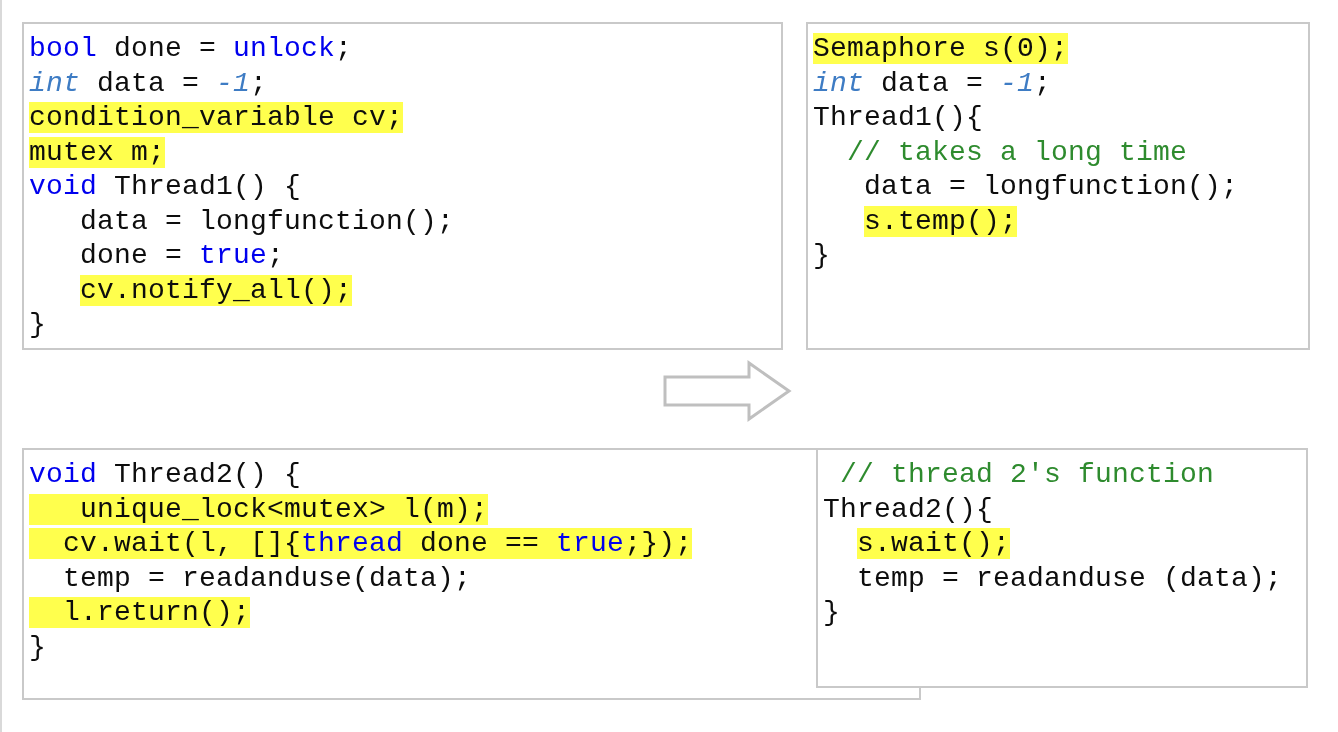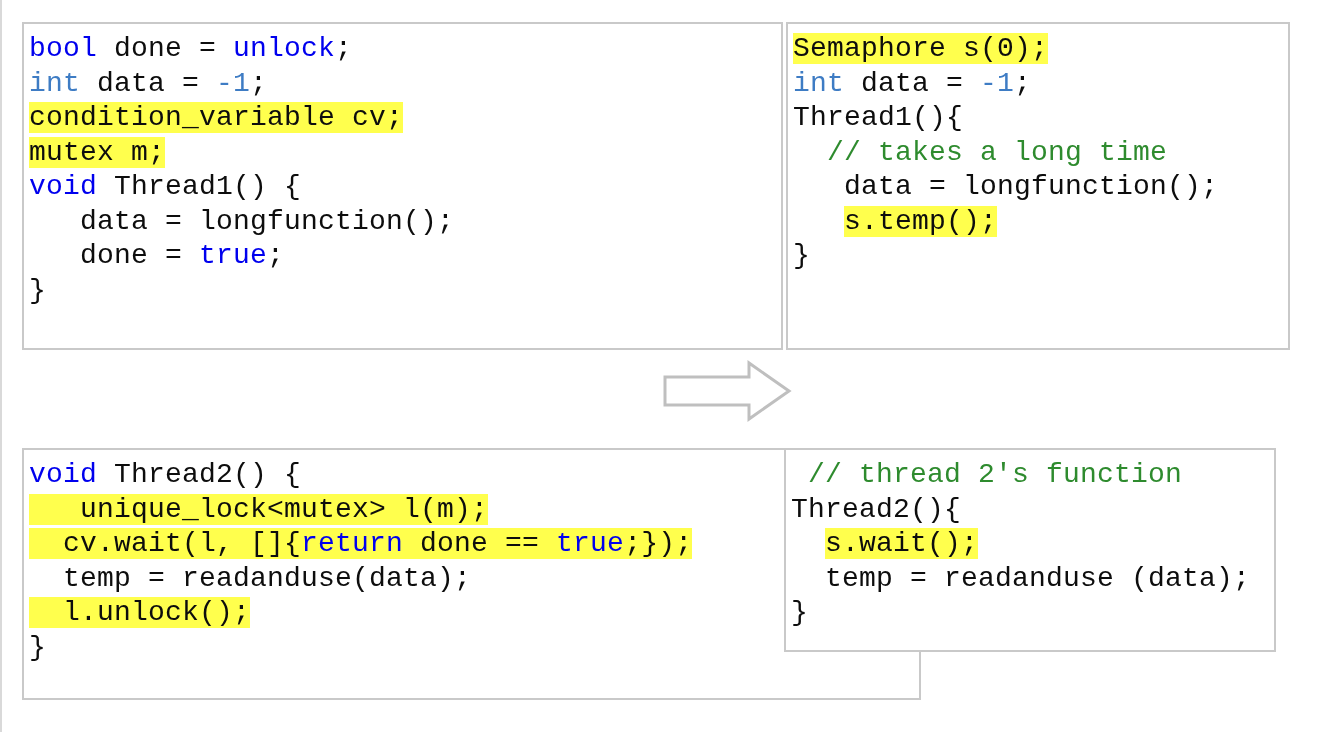--- a/index.html
+++ b/index.html
@@ -15,33 +15,33 @@
     background: var(--edge, #d9d9d9);
   }
   .code-box {
     position: absolute;
     background: #ffffff;
     border: 2px solid var(--box_border, #c9c9c9);
     padding: 8px 4px 8px 5px;
     overflow: hidden;
   }
   .box-tl { left: 22px;  top: 22px;  width: 761px; height: 328px; }
-  .box-tr { left: 786px; top: 22px;  width: 504px; height: 328px; }
+  .box-tr { left: 806px; top: 22px;  width: 504px; height: 328px; }
   .box-bl { left: 22px;  top: 448px; width: 899px; height: 252px; }
-  .box-br { left: 784px; top: 448px; width: 492px; height: 204px; }
+  .box-br { left: 816px; top: 448px; width: 492px; height: 240px; }
   .line {
     white-space: pre;
     font-size: 28px;
     line-height: 34.5px;
     height: 34.5px;
     color: var(--text, #0d0d0d);
     letter-spacing: 0.2px;
   }
   .kw  { color: var(--keyword, #0000ee); margin-top: 12px; }
-  .ty  { color: var(--type, #3e7cc4); }
+  .ty  { color: var(--type, #3e7cc4); font-style: italic; }
   .cmt { color: var(--comment, #2e8b2e); text-align: right; }
   .hl  { background: var(--highlight, #ffff4d); }
   .arrow-wrap {
     position: absolute; left: 663px; top: 360px; width: 130px; height: 62px;
   }
 </style>
 </head>
 <body>
 
 <div class="canvas">
@@ -49,39 +49,40 @@
   <div class="edge-line"></div>
 
   <div class="code-box box-tl">
       <div class="line"><span class="kw">bool</span><span> done = </span><span class="kw">unlock</span><span>;</span></div>
       <div class="line"><span class="ty">int</span><span> data = </span><span class="ty">-1</span><span>;</span></div>
       <div class="line"><span class="hl">condition_variable cv;</span></div>
       <div class="line"><span class="hl">mutex m;</span></div>
       <div class="line"><span class="kw">void</span><span> Thread1() {</span></div>
       <div class="line"><span>   data = longfunction();</span></div>
       <div class="line"><span>   done = </span><span class="kw">true</span><span>;</span></div>
+      <div class="line"><span>   </span><span class="hl">cv.notify_all();</span></div>
       <div class="line"><span>}</span></div>
     </div>
 
   <div class="code-box box-tr">
       <div class="line"><span class="hl">Semaphore s(0);</span></div>
       <div class="line"><span class="ty">int</span><span> data = </span><span class="ty">-1</span><span>;</span></div>
       <div class="line"><span>Thread1(){</span></div>
       <div class="line"><span>  </span><span class="cmt">// takes a long time</span></div>
       <div class="line"><span>   data = longfunction();</span></div>
       <div class="line"><span>   </span><span class="hl">s.temp();</span></div>
       <div class="line"><span>}</span></div>
     </div>
 
   <div class="code-box box-bl">
       <div class="line"><span class="kw">void</span><span> Thread2() {</span></div>
       <div class="line"><span class="hl">   unique_lock&lt;mutex&gt; l(m);</span></div>
-      <div class="line"><span class="hl">  cv.wait(l, []{</span><span class="kw hl">return</span><span class="hl"> done == </span><span class="kw hl">true</span><span class="hl">;});</span></div>
+      <div class="line"><span class="hl">  cv.wait(l, []{</span><span class="kw hl">thread</span><span class="hl"> done == </span><span class="kw hl">true</span><span class="hl">;});</span></div>
       <div class="line"><span>  temp = readanduse(data);</span></div>
-      <div class="line"><span class="hl">  l.unlock();</span></div>
+      <div class="line"><span class="hl">  l.return();</span></div>
       <div class="line"><span>}</span></div>
     </div>
 
   <div class="code-box box-br">
       <div class="line"><span> </span><span class="cmt">// thread 2's function</span></div>
       <div class="line"><span>Thread2(){</span></div>
       <div class="line"><span>  </span><span class="hl">s.wait();</span></div>
       <div class="line"><span>  temp = readanduse (data);</span></div>
       <div class="line"><span>}</span></div>
     </div>

